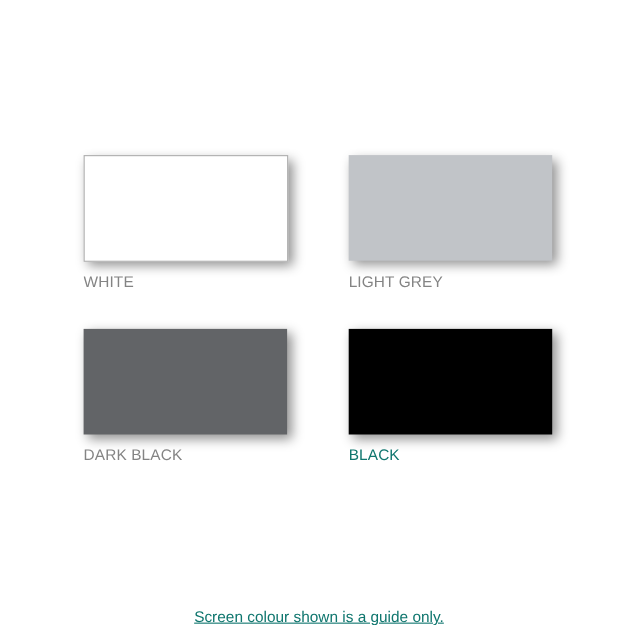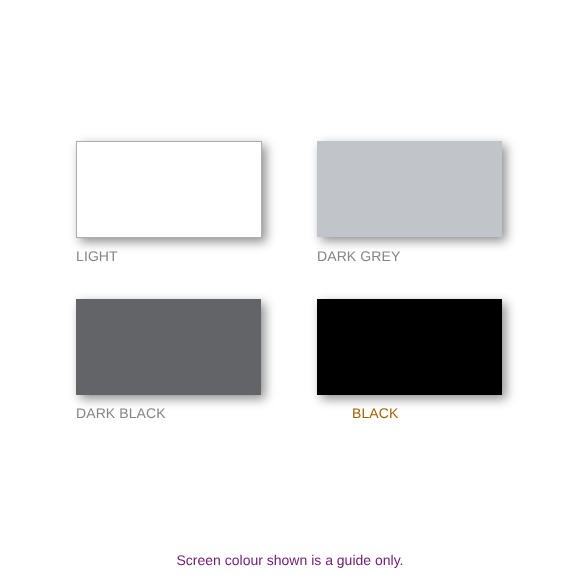--- a/index.html
+++ b/index.html
@@ -59,29 +59,29 @@
     letter-spacing: 0;
   }
 </style>
 </head>
 <body>
 
 <div class="page">
   <div class="swatch-grid">
     <div class="swatch" id="sw0">
       <div class="swatch-chip is-white" style="background: rgb(255, 255, 255); border-color: rgb(173, 173, 173);"></div>
-      <div class="swatch-label" style="color: rgb(132, 132, 132);">LIGHT</div>
+      <div class="swatch-label" style="color: rgb(132, 132, 132);">WHITE</div>
     </div>
     <div class="swatch" id="sw1">
       <div class="swatch-chip" style="background: rgb(193, 196, 200);"></div>
-      <div class="swatch-label" style="color: rgb(132, 132, 132);">DARK GREY</div>
+      <div class="swatch-label" style="color: rgb(132, 132, 132);">LIGHT GREY</div>
     </div>
     <div class="swatch" id="sw2">
       <div class="swatch-chip" style="background: rgb(98, 100, 103);"></div>
       <div class="swatch-label" style="color: rgb(132, 132, 132);">DARK BLACK</div>
     </div>
     <div class="swatch" id="sw3">
       <div class="swatch-chip" style="background: rgb(0, 0, 0);"></div>
-      <div class="swatch-label" style="color: #a16207; margin-left: 35px;">BLACK</div>
+      <div class="swatch-label" style="color: #0f766e;">BLACK</div>
     </div>
   </div>
-  <div class="footnote" style="color: #701a75;">Screen colour shown is a guide only.</div>
+  <div class="footnote" style="color: #0f766e; text-decoration: underline;">Screen colour shown is a guide only.</div>
 </div>
 
 </body></html>

